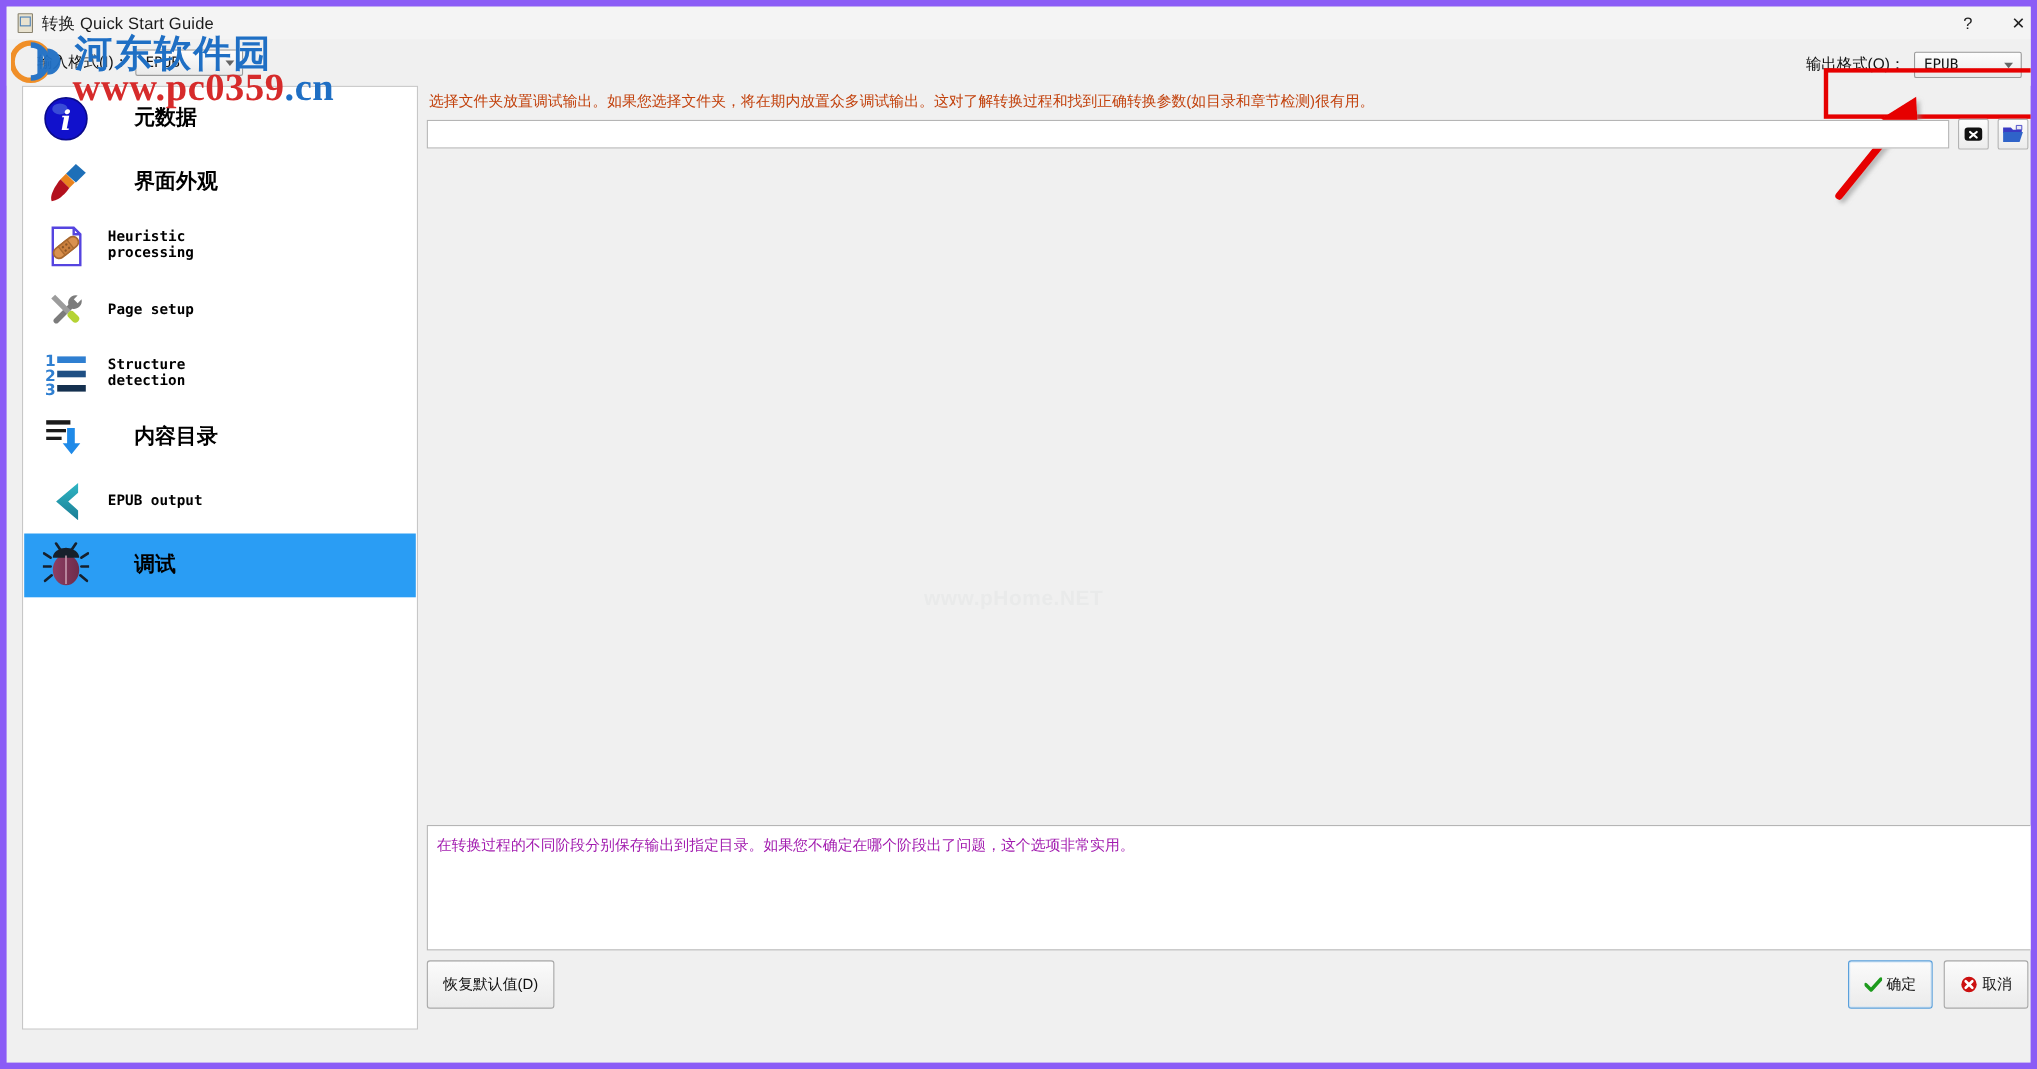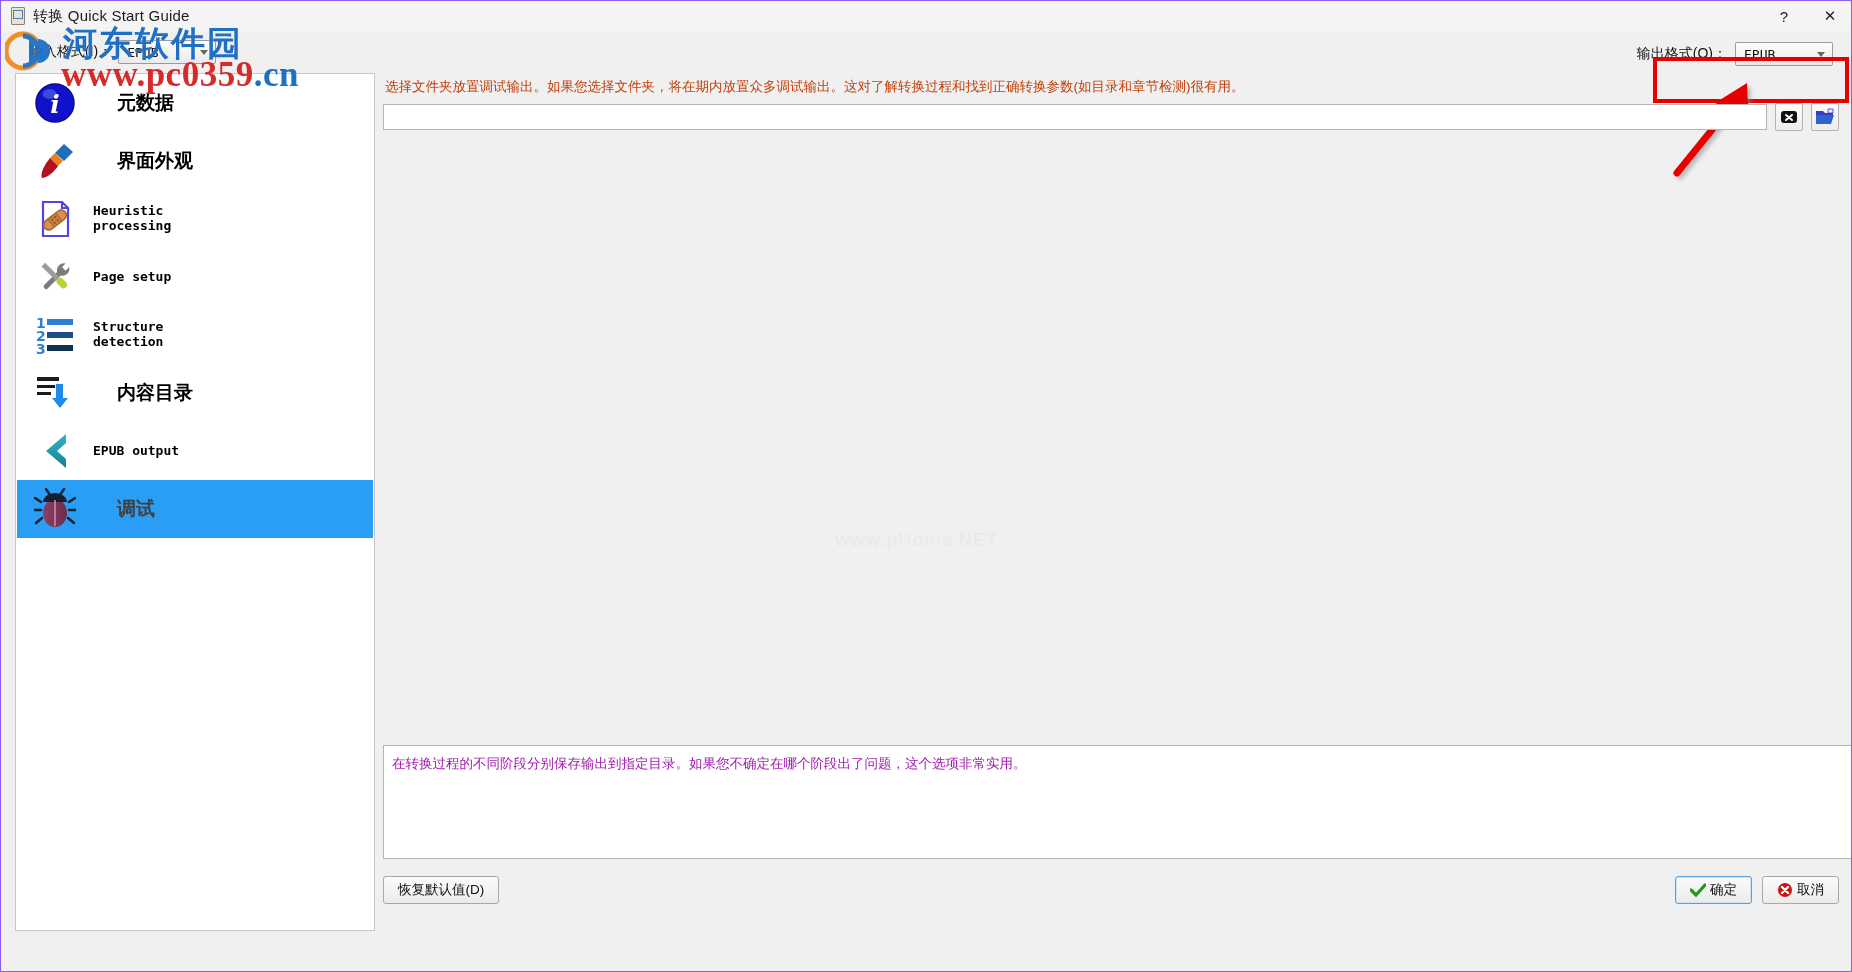--- a/index.html
+++ b/index.html
@@ -6,21 +6,21 @@
   html, body {
     width: 1852px; height: 972px;
     overflow: hidden;
     font-family: "Liberation Sans", "DejaVu Sans", sans-serif;
     background: #f0f0f0;
   }
   #app {
     position: relative;
     width: 1852px; height: 972px;
     background: #f0f0f0;
-    border: 1px solid #8b5cf6;
+    border: 6px solid #8b5cf6;
     overflow: hidden;
     padding-left: 32px;
   }
 
   
   #titlebar {
     position: absolute; left: 0; top: 0;
     width: 1852px; height: 30px;
     background: #f4f4f4;
     display: flex; align-items: center;
@@ -97,21 +97,21 @@
     border: 1px solid #c7c7c7;
     overflow: hidden;
   }
   .nav-item {
     display: flex; align-items: center;
     height: 58px; margin: 0 1px;
     padding-left: 16px; gap: 16px;
     cursor: default;
   }
   .nav-item.selected { background: #2a9df4; }
-  .nav-item.selected .nav-label { color: #404040; }
+  .nav-item.selected .nav-label { color: #000000; }
   .nav-icon {
     width: 44px; height: 44px; flex: 0 0 44px;
     position: relative; display: flex; align-items: center; justify-content: center;
   }
   .nav-label {
     font-size: 14px; color: #000; line-height: 1.12;
     white-space: pre-line;
   }
   .nav-label.mono { font-family: "DejaVu Sans Mono", monospace; font-weight: bold; font-size: 13px; }
   .nav-label.cjk { font-weight: bold; font-size: 19px; margin-left: 24px; }
@@ -158,21 +158,21 @@
     width: 1500px; height: 114px;
     background: #fff; border: 1px solid #b5b5b5;
     padding: 8px 8px; font-size: 13.5px; color: #a21caf; line-height: 1.5;
   }
   #bottom-buttons {
     position: absolute; left: 0; top: 800px;
     width: 1456px; height: 34px;
     display: flex; align-items: center;
   }
   .btn {
-    height: 28px; padding: 0 14px;
+    height: 44px; padding: 0 14px;
     background: linear-gradient(#fbfbfb, #ebebeb);
     border: 1px solid #a8a8a8; border-radius: 3px;
     font-size: 13.5px; color: #111;
     display: inline-flex; align-items: center; justify-content: center; gap: 4px;
     cursor: default; white-space: nowrap;
   }
   .btn.primary { border: 1px solid #5aa0dc; box-shadow: 0 0 0 1px #cfe4f6 inset; }
   #right-buttons { margin-left: auto; display: flex; gap: 10px; justify-content: space-between; }
 
   

